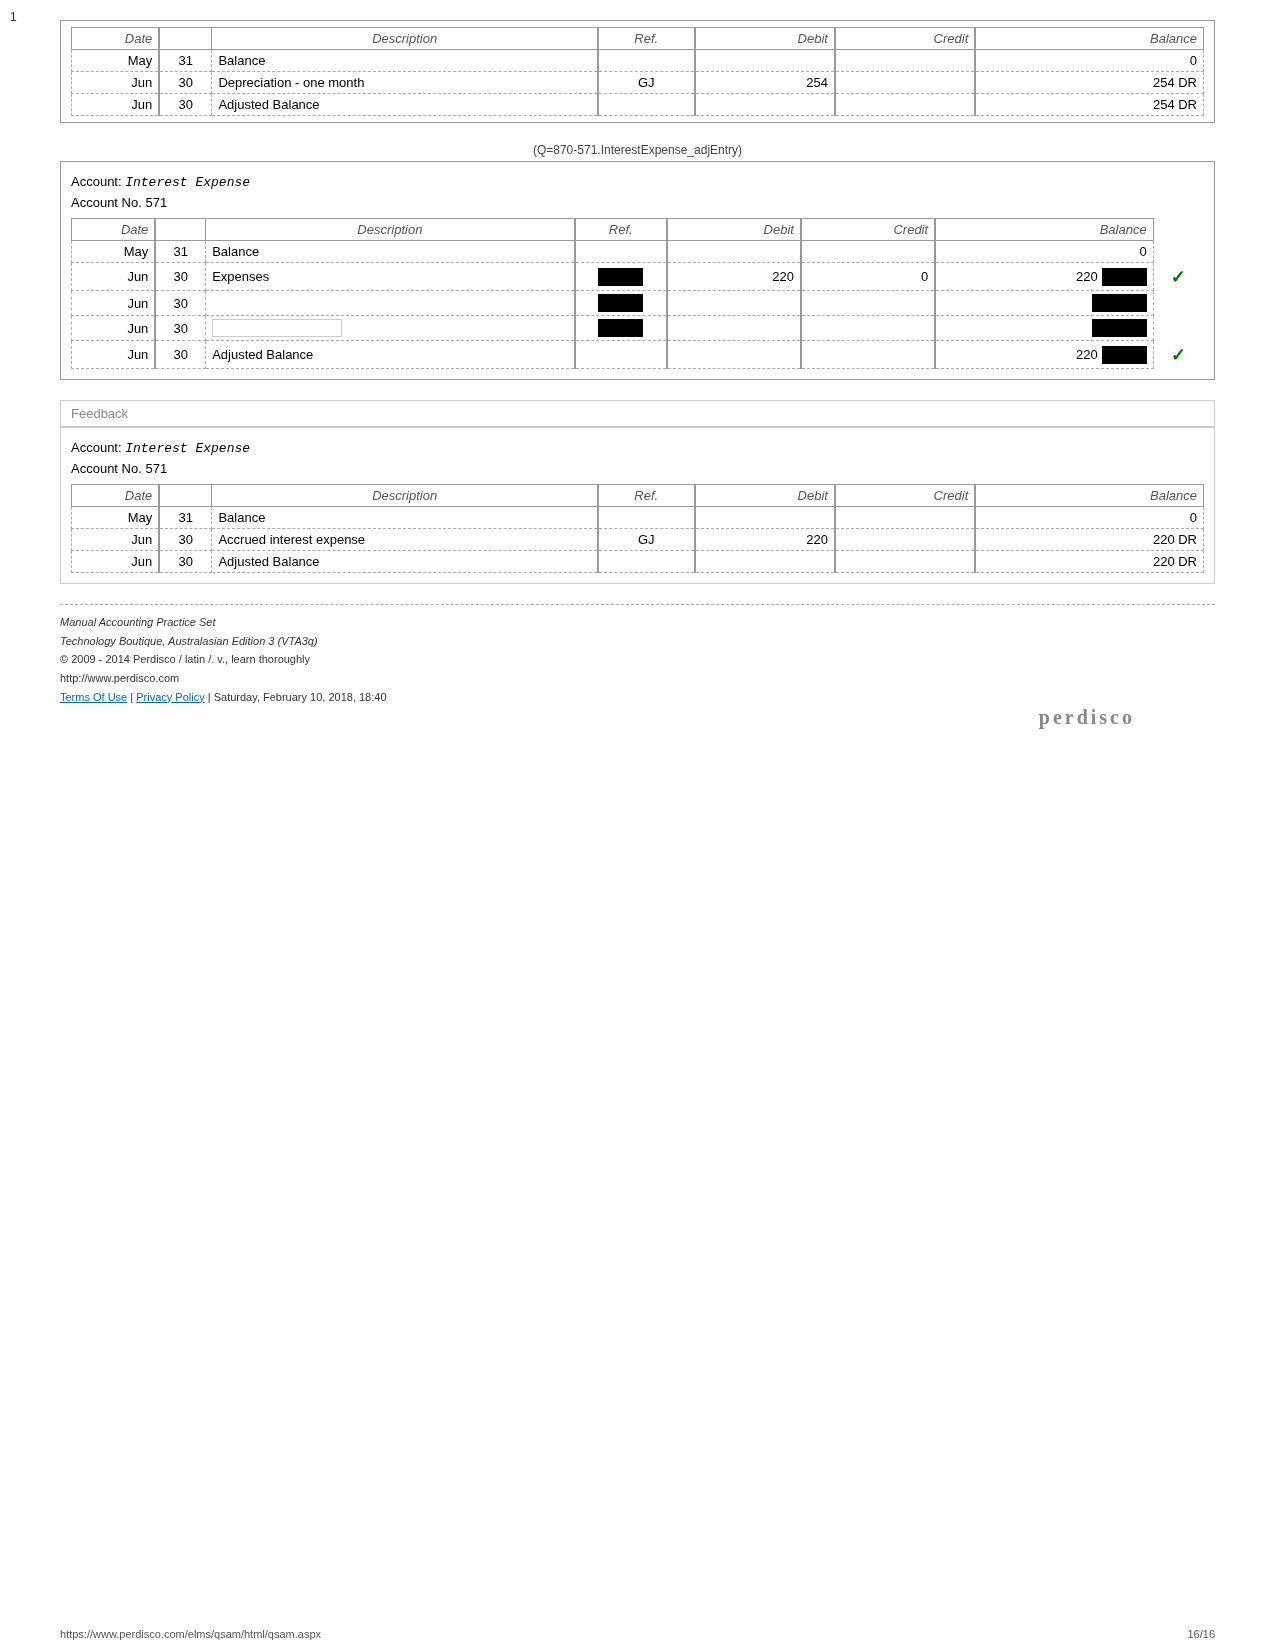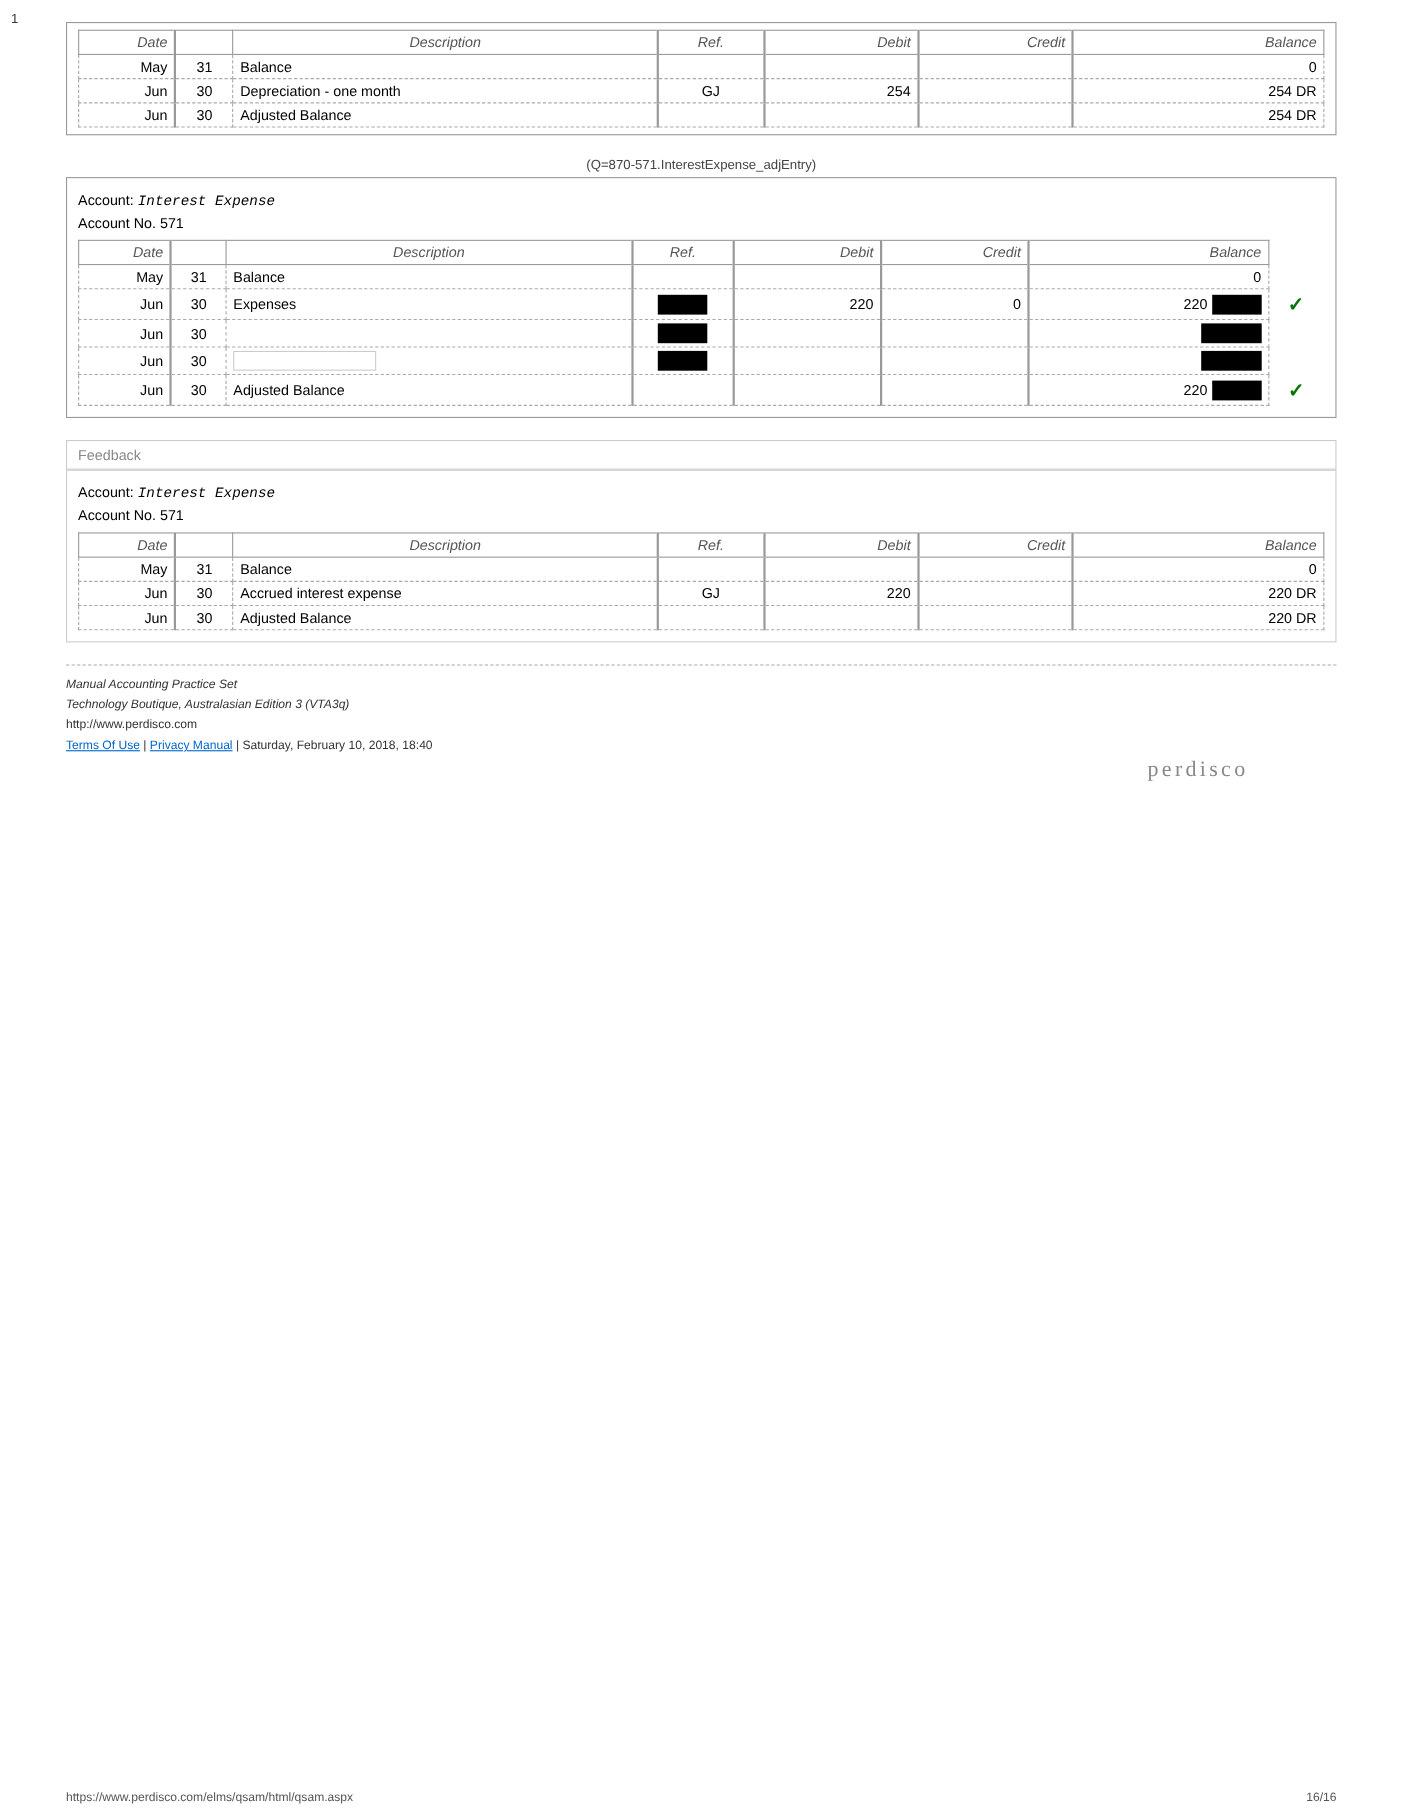--- a/index.html
+++ b/index.html
@@ -162,21 +162,21 @@
     }
     .footer-link {
       color: #0066cc;
       text-decoration: underline;
       cursor: pointer;
     }
     .footer-logo {
       position: absolute;
       right: 80px;
       font-size: 20px;
-      font-weight: normal;
+      font-weight: bold;
       letter-spacing: 3px;
       color: #333;
       font-family: Georgia, serif;
     }
     .footer-logo span {
       color: #888;
     }
 
     .url-bar {
       position: absolute;
@@ -422,25 +422,26 @@
         </tr>
       </tbody>
     </table>
   </div>
 
   <div class="footer-divider"></div>
   <div style="position:relative;">
     <div class="footer-text">
       <div class="italic">Manual Accounting Practice Set</div>
       <div class="italic">Technology Boutique, Australasian Edition 3 (VTA3q)</div>
+      <div>© 2009 - 2014 Perdisco / latin /. v., learn thoroughly</div>
       <div>http://www.perdisco.com</div>
       <div>
         <a class="footer-link">Terms Of Use</a>
         <span> | </span>
-        <a class="footer-link">Privacy Manual</a>
+        <a class="footer-link">Privacy Policy</a>
         <span> | </span>
         <span>Saturday, February 10, 2018, 18:40</span>
       </div>
     </div>
     <div class="footer-logo">
       <span>perdisco</span>
     </div>
   </div>
 
 </div>

